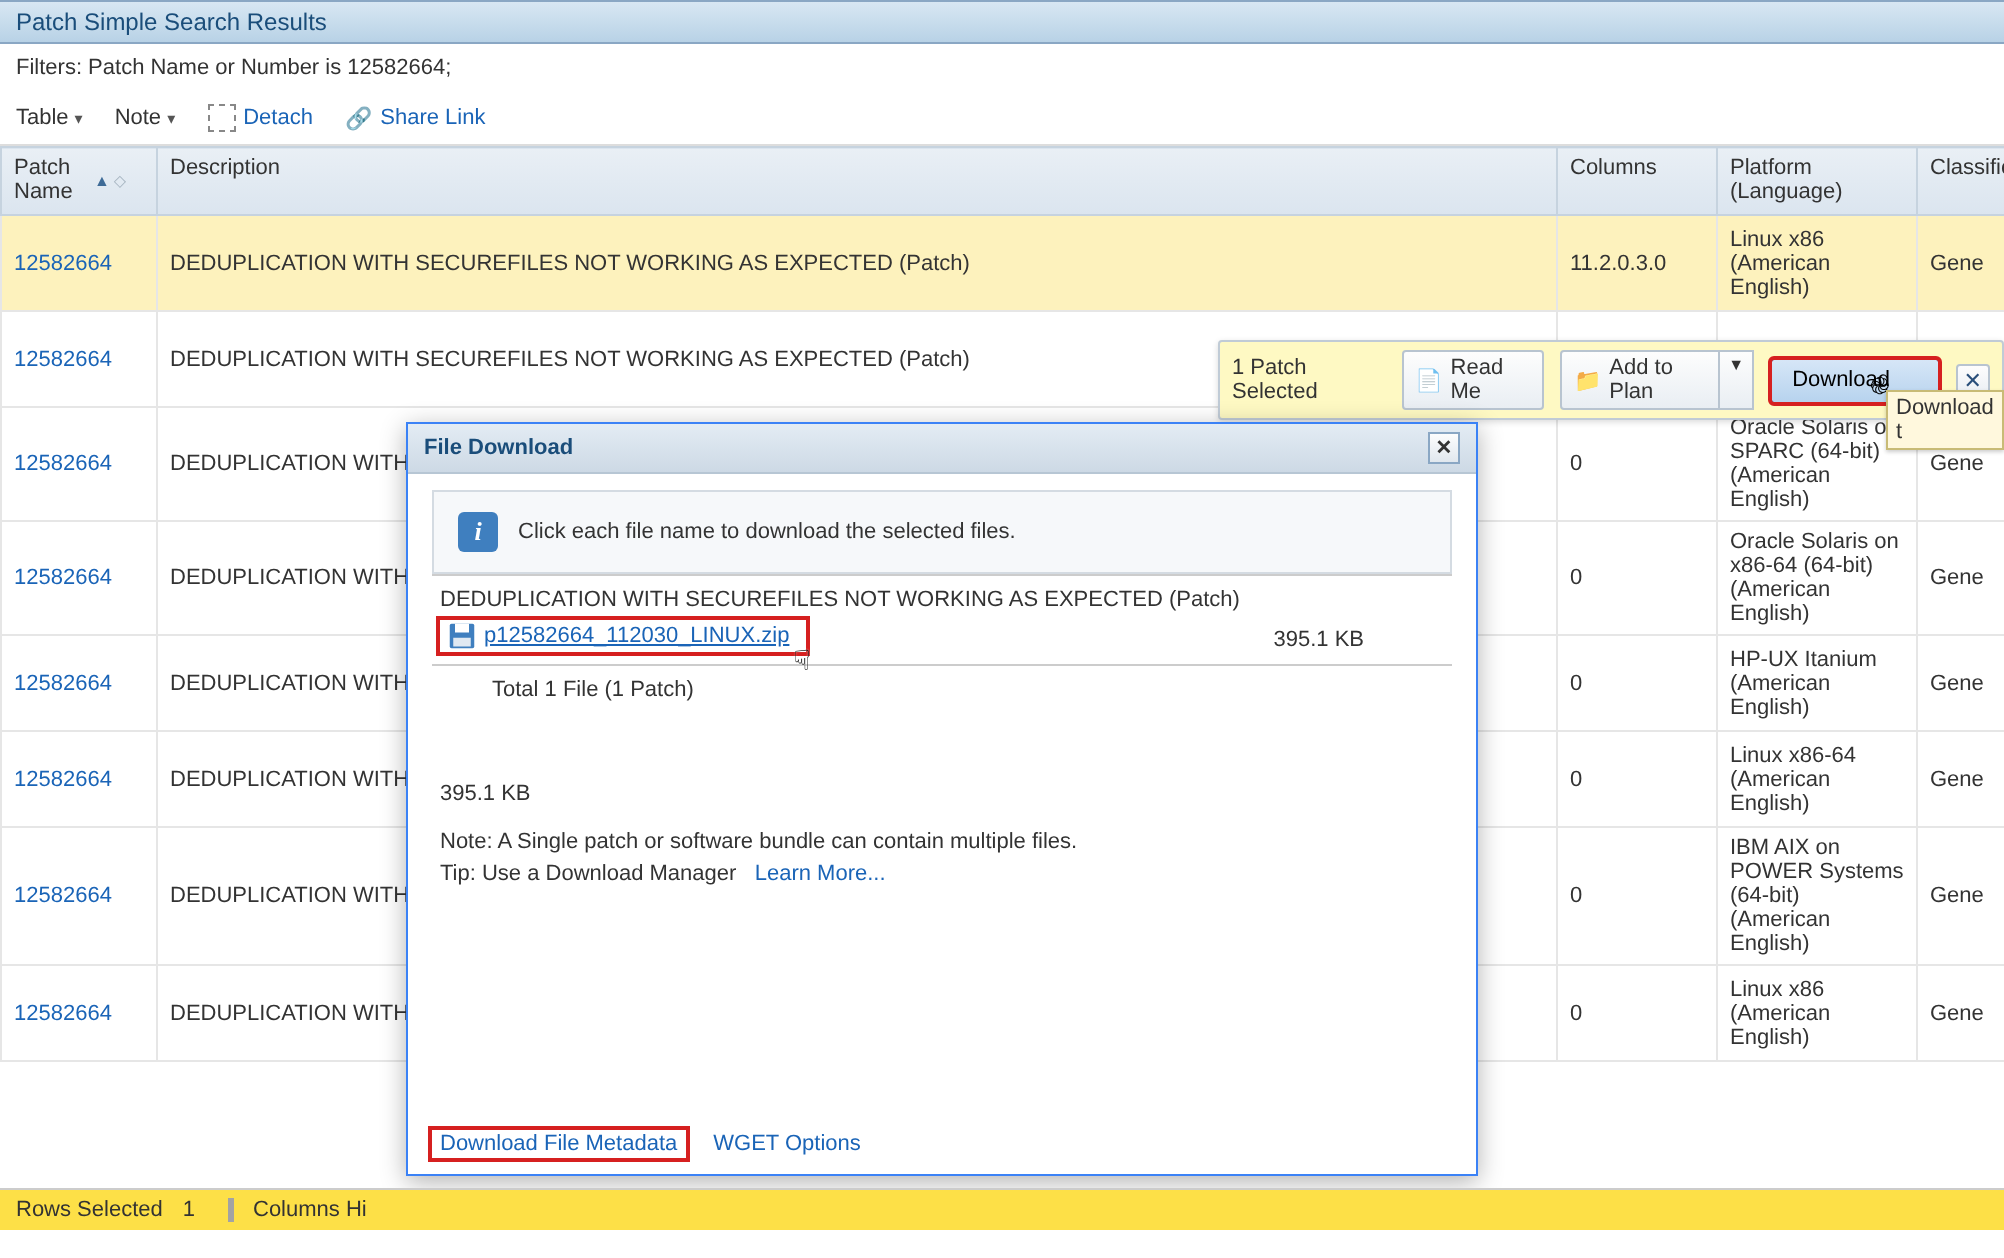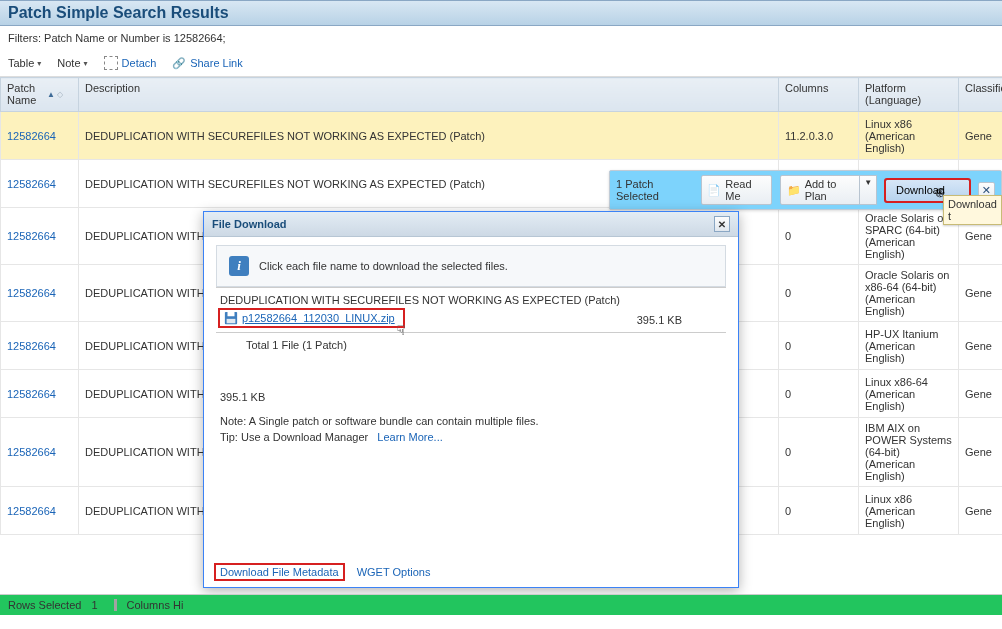--- a/index.html
+++ b/index.html
@@ -4,21 +4,21 @@
 <style>
   * { box-sizing: border-box; margin: 0; padding: 0; }
   body { font-family: Tahoma, Arial, sans-serif; font-size: 11px; color: #333; background: #fff; width: 1002px; overflow: hidden; }
   a { color: #1a64b7; text-decoration: none; cursor: pointer; }
 
   .panel-header {
     background: linear-gradient(#d8e7f3, #b8d2e6);
     border: 1px solid #8aa7c4;
     border-left: none; border-right: none;
     padding: 3px 8px;
-    font-weight: bold; color: #1a4d7a; font-size: 16px;
+    font-weight: normal; color: #1a4d7a; font-size: 12px;
   }
   .filters { padding: 6px 8px; color: #333; }
   .toolbar {
     padding: 6px 8px; display: flex; gap: 16px; align-items: center;
     border-bottom: 1px solid #ddd;
   }
   .toolbar .menu-item { color: #333; cursor: pointer; display:inline-flex; align-items:center; gap:3px;}
   .toolbar .menu-item .tri { font-size:8px; color:#555;}
   .toolbar a { display: inline-flex; align-items: center; gap: 4px; }
 
@@ -43,21 +43,21 @@
     padding: 4px 6px; vertical-align: middle; height: 48px;
     overflow: hidden; white-space: normal;
   }
   tr.row-selected td { background: #fdf2bd; }
   td.patchname a { color:#1a64b7; }
   td.rel { white-space: nowrap; }
 
   
   .action-bar {
     position: absolute; left: 609px; top: 170px;
-    background: #7dd3fc; border: 1px solid #c0cbd6; border-radius: 2px;
+    background: #fef9c3; border: 1px solid #c0cbd6; border-radius: 2px;
     padding: 4px 6px; display: flex; align-items: center; gap: 8px;
     box-shadow: 0 1px 3px rgba(0,0,0,.15);
   }
   .action-bar .btn {
     display: inline-flex; align-items: center; gap: 4px;
     border: 1px solid #b8c4d0; padding: 2px 6px; background: linear-gradient(#fdfdfd,#e9eef3);
     color: #333; border-radius: 2px;
   }
   .action-bar .btn-dl {
     background: linear-gradient(#d6e6f7,#b7d3ee); border:1px solid #2a63a6;
@@ -99,21 +99,21 @@
   .totals-row .l { width:180px; padding-left:26px;}
   .totals-row .m { flex:1; text-align:right; padding-right:10px;}
   .totals-row .r { width:100px; text-align:left; padding-right:40px;}
   .note { padding: 6px 4px 2px 4px; color:#333;}
   .tip { padding: 2px 4px 10px 4px; color:#333;}
   .modal-footer { padding: 8px 12px; display:flex; gap:14px; align-items:center;}
   .modal-footer .dlmeta { outline:2px solid #d62020; padding:1px 4px;}
 
   .status-bar {
     position:absolute; left:0; top:594px; width:1002px;
-    border-top:1px solid #ccc; background:#22c55e; padding:4px 8px;
+    border-top:1px solid #ccc; background:#fde047; padding:4px 8px;
     display:flex; gap:16px; align-items:center;
   }
 
   .drop-arrow { border:1px solid #b8c4d0; padding:2px 4px; background:linear-gradient(#fdfdfd,#e9eef3); font-size:8px;}
 </style>
 </head>
 <body>
 
 <div class="panel-header">
   <span>Patch Simple Search Results</span>

